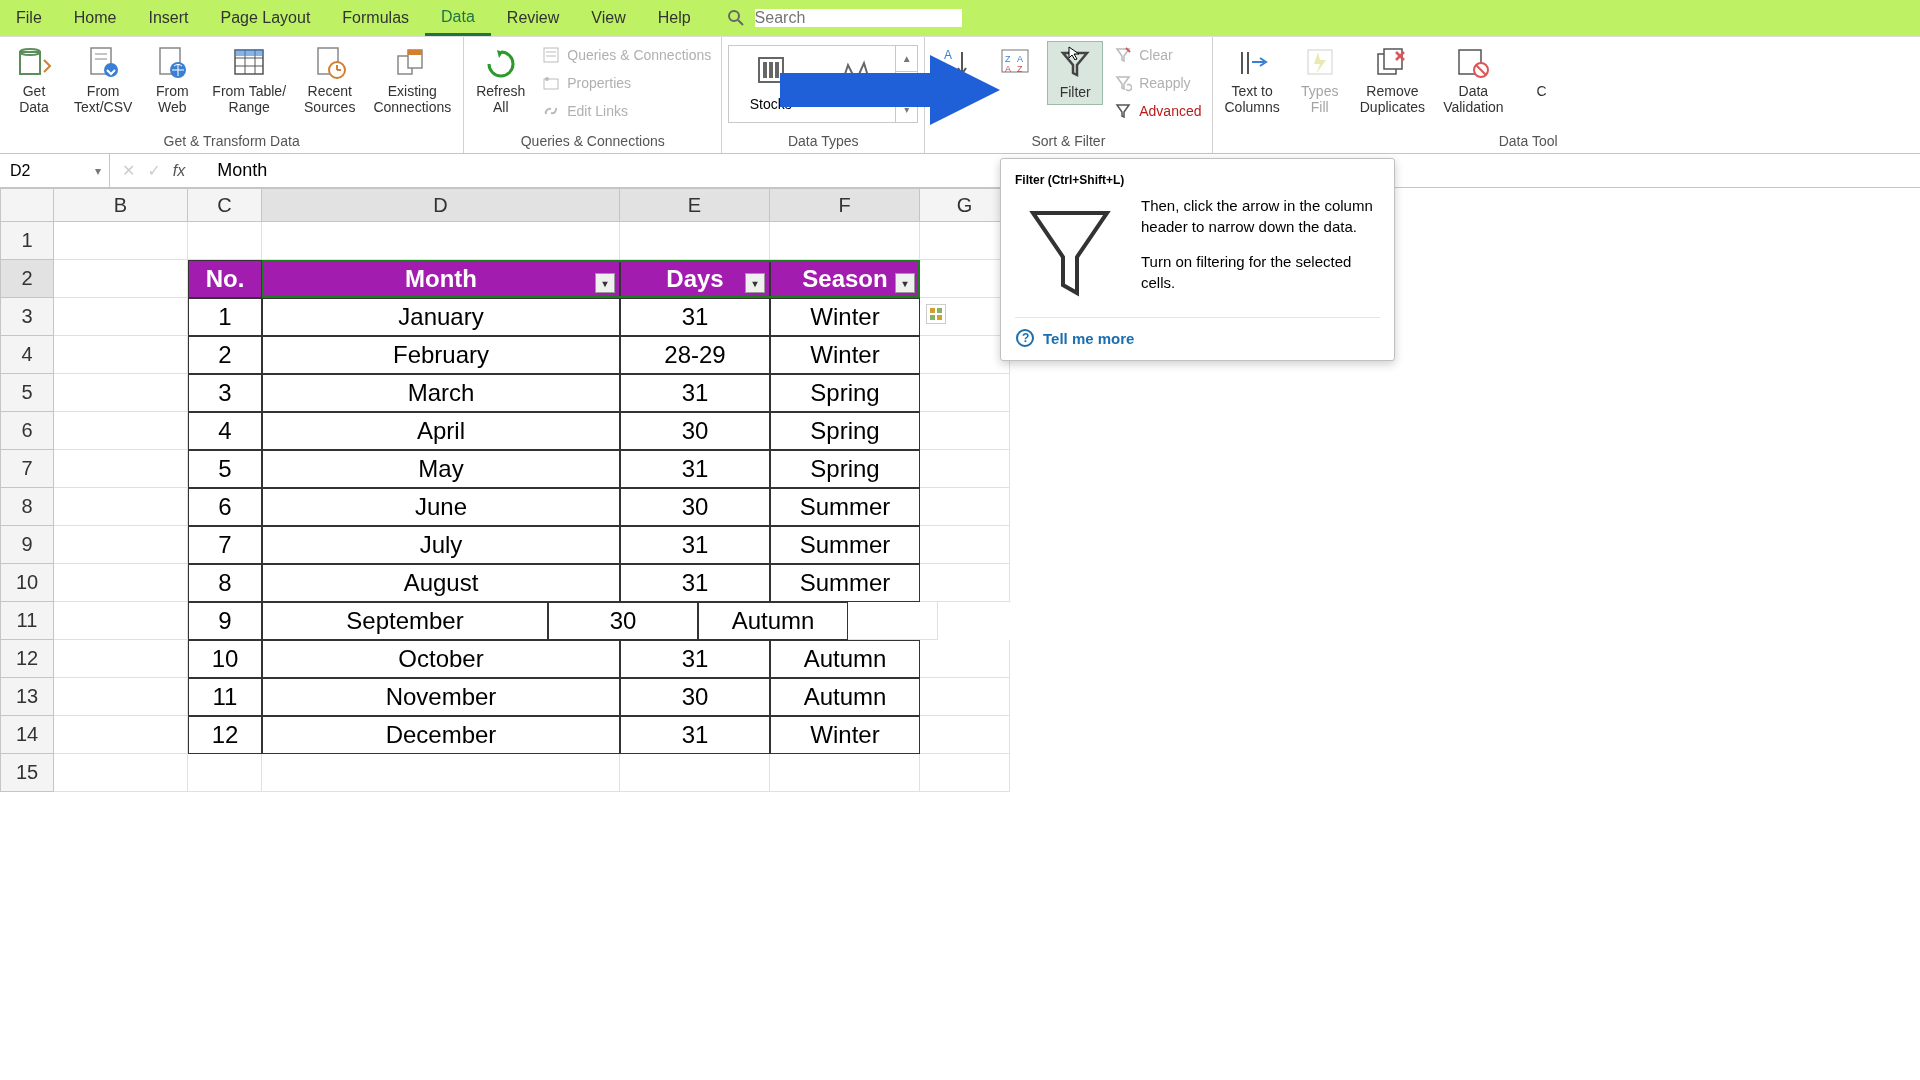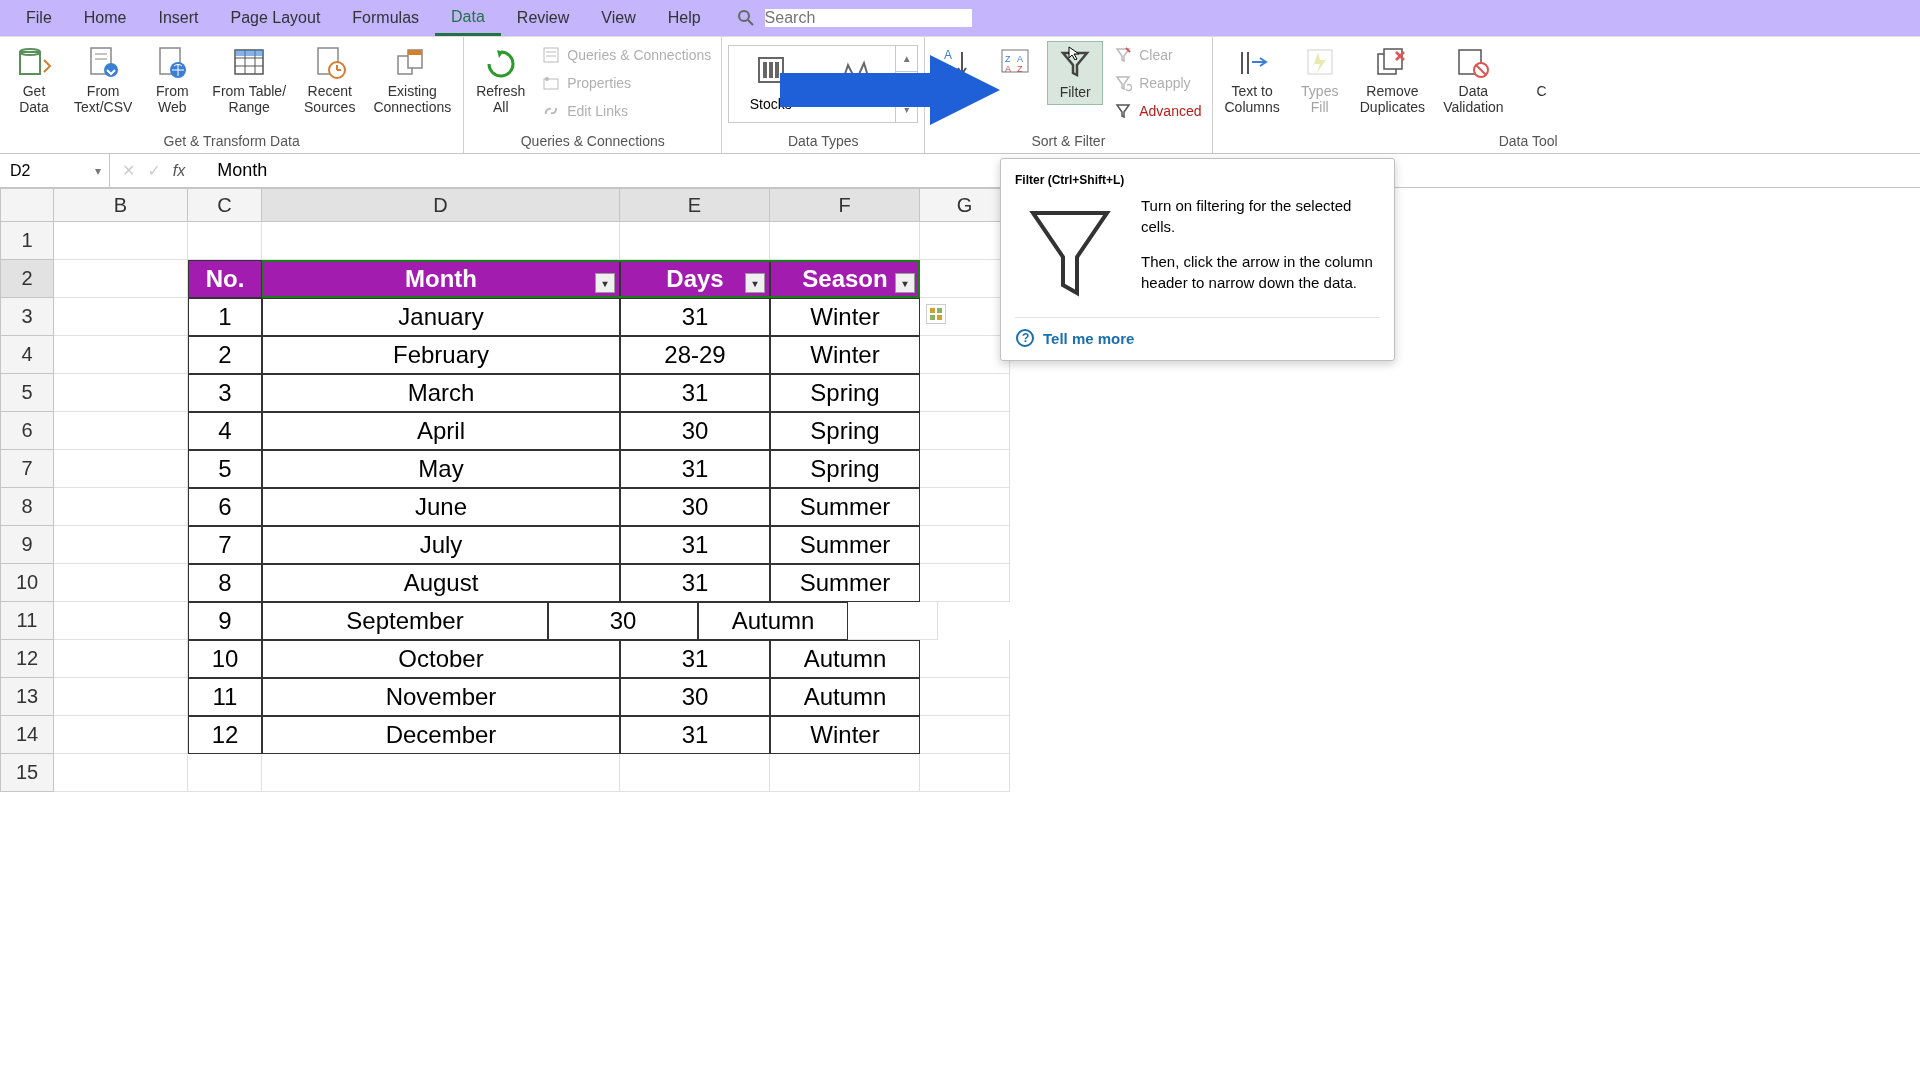--- a/index.html
+++ b/index.html
@@ -1,19 +1,19 @@
 <!DOCTYPE html>
 <html><head>
 <meta charset="utf-8">
 <style>
   * { box-sizing: border-box; margin: 0; padding: 0; font-family: 'Segoe UI', Arial, sans-serif; }
   body { background: #fff; overflow: hidden; width: 1920px; height: 1080px; }
 
   
-  .ribbon-tabs { display: flex; height: 36px; align-items: center; padding-left: 10px; background: #c4b5fd; font-size: 16px; color: #333; }
+  .ribbon-tabs { display: flex; height: 36px; align-items: center; background: #bef264; font-size: 16px; color: #333; }
   .ribbon-tabs .tab { padding: 7px 16px; cursor: pointer; }
   .ribbon-tabs .tab.active { color: #217346; border-bottom: 3px solid #217346; font-weight: 500; }
   .ribbon-tabs .search-area { display: flex; align-items: center; gap: 10px; margin-left: 20px; color: #555; }
   .ribbon-tabs .search-area input { border:none; outline:none; font-size:16px; }
 
   
   .ribbon { display: flex; height: 118px; border-top: 1px solid #ddd; border-bottom: 1px solid #c5c5c5; background: #fff; position: relative; }
   .group { display:flex; flex-direction:column; justify-content:space-between; border-right:1px solid #d0d0d0; padding:4px 6px 2px; }
   .group-content { display:flex; flex:1; align-items:flex-start; gap:6px; }
   .group-label { font-size:14px; text-align:center; color:#555; padding:2px 0; }
@@ -552,22 +552,22 @@
 
 <div class="tooltip">
   <div class="tt-title">Filter (Ctrl+Shift+L)</div>
   <div class="tt-body">
     <div>
       <svg width="110" height="110">
           <path d="M18 18 L92 18 L62 62 L62 98 L48 90 L48 62 Z" fill="none" stroke="#333" stroke-width="4"></path>
         </svg>
     </div>
     <div class="tt-text">
+      <p>Then, click the arrow in the column header to narrow down the data.</p>
       <p>Turn on filtering for the selected cells.</p>
-      <p>Then, click the arrow in the column header to narrow down the data.</p>
     </div>
   </div>
   <div class="tt-link">
     <span>
         <svg width="20" height="20">
           <circle cx="10" cy="10" r="8" fill="none" stroke="#1a6fb0" stroke-width="2"></circle>
           <text x="7" y="14" font-size="12" fill="#1a6fb0">?</text>
         </svg>
       </span>
     <span>Tell me more</span>

